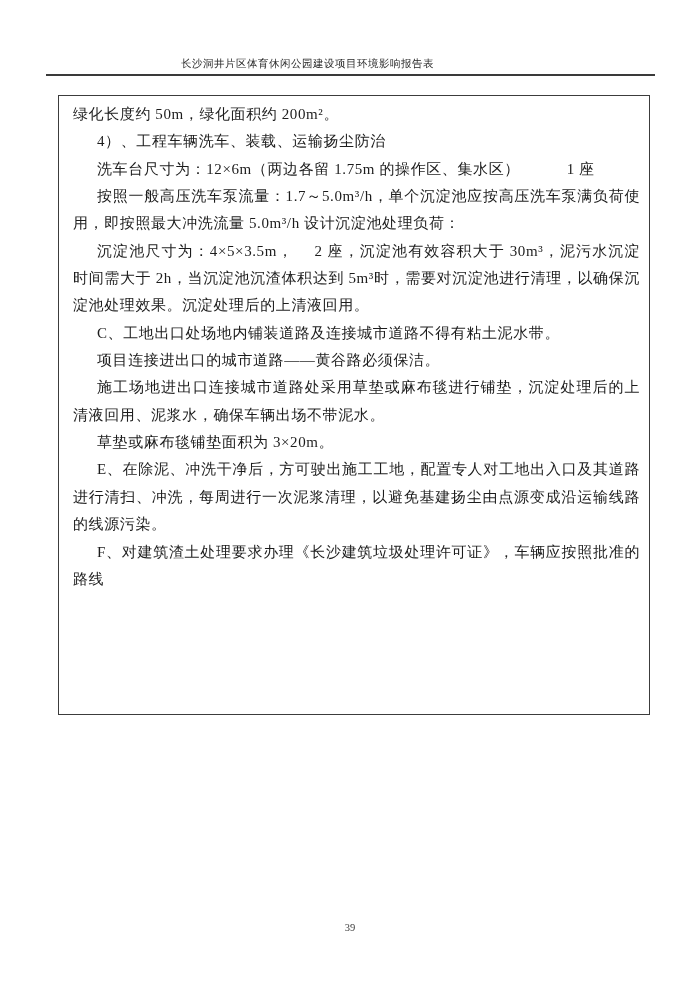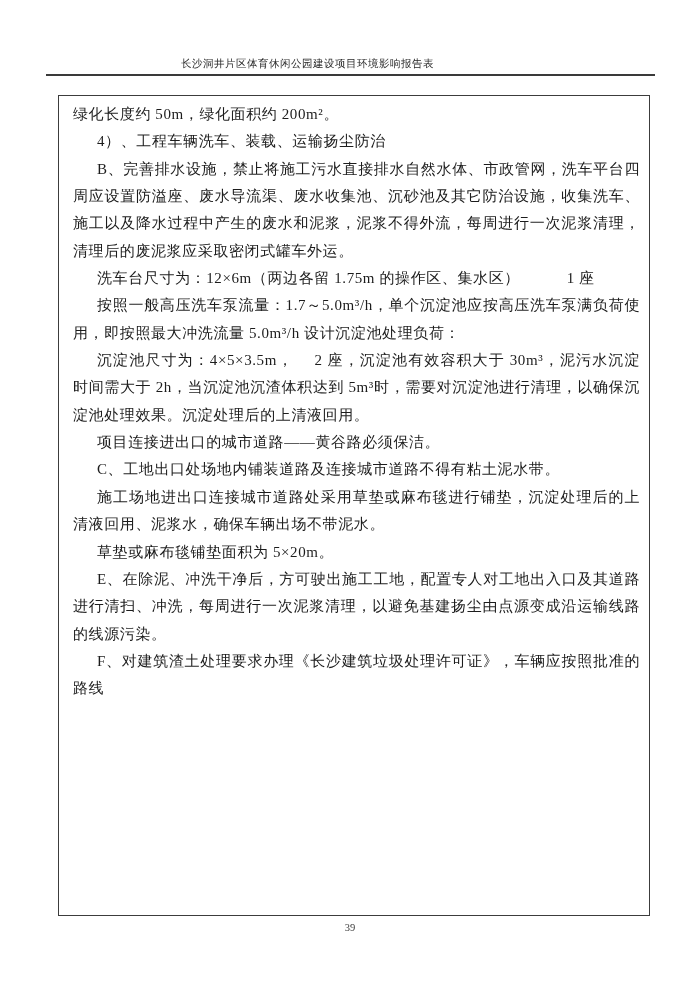--- a/index.html
+++ b/index.html
@@ -32,21 +32,21 @@
     left: 46px;
     width: 609px;
     height: 2px;
     background: #3a3a3a;
   }
   .doc-box {
     position: absolute;
     top: 95px;
     left: 58px;
     width: 592px;
-    height: 821px;
+    height: 620px;
     border: 1px solid #3c3c3c;
     box-sizing: border-box;
     padding: 5px 9px 0 14px;
     overflow: hidden;
   }
   .para {
     margin: 0;
     font-size: 15px;
     line-height: 27.35px;
     letter-spacing: 0.6px;
@@ -70,25 +70,24 @@
 </head>
 <body>
 
 <div class="page-header-title">长沙洞井片区体育休闲公园建设项目环境影响报告表</div>
 
 <div class="page-header-rule"></div>
 
 <div class="doc-box">
   <p class="para no-indent">绿化长度约 50m，绿化面积约 200m²。</p>
   <p class="para">4）、工程车辆洗车、装载、运输扬尘防治</p>
-  <p class="para">B、完善排水设施，禁止将施工污水直接排水自然水体、市政管网，洗车平台四周应设置防溢座、废水导流渠、废水收集池、沉砂池及其它防治设施，收集洗车、施工以及降水过程中产生的废水和泥浆，泥浆不得外流，每周进行一次泥浆清理，清理后的废泥浆应采取密闭式罐车外运。</p>
   <p class="para">洗车台尺寸为：12×6m（两边各留 1.75m 的操作区、集水区）　　　1 座</p>
   <p class="para">按照一般高压洗车泵流量：1.7～5.0m³/h，单个沉淀池应按高压洗车泵满负荷使用，即按照最大冲洗流量 5.0m³/h 设计沉淀池处理负荷：</p>
   <p class="para">沉淀池尺寸为：4×5×3.5m，　 2 座，沉淀池有效容积大于 30m³，泥污水沉淀时间需大于 2h，当沉淀池沉渣体积达到 5m³时，需要对沉淀池进行清理，以确保沉淀池处理效果。沉淀处理后的上清液回用。</p>
+  <p class="para">C、工地出口处场地内铺装道路及连接城市道路不得有粘土泥水带。</p>
   <p class="para">项目连接进出口的城市道路——黄谷路必须保洁。</p>
-  <p class="para">C、工地出口处场地内铺装道路及连接城市道路不得有粘土泥水带。</p>
   <p class="para">施工场地进出口连接城市道路处采用草垫或麻布毯进行铺垫，沉淀处理后的上清液回用、泥浆水，确保车辆出场不带泥水。</p>
-  <p class="para">草垫或麻布毯铺垫面积为 5×20m。</p>
+  <p class="para">草垫或麻布毯铺垫面积为 3×20m。</p>
   <p class="para">E、在除泥、冲洗干净后，方可驶出施工工地，配置专人对工地出入口及其道路进行清扫、冲洗，每周进行一次泥浆清理，以避免基建扬尘由点源变成沿运输线路的线源污染。</p>
   <p class="para">F、对建筑渣土处理要求办理《长沙建筑垃圾处理许可证》，车辆应按照批准的路线</p>
 </div>
 
 <div class="page-number">39</div>
 
 </body></html>

